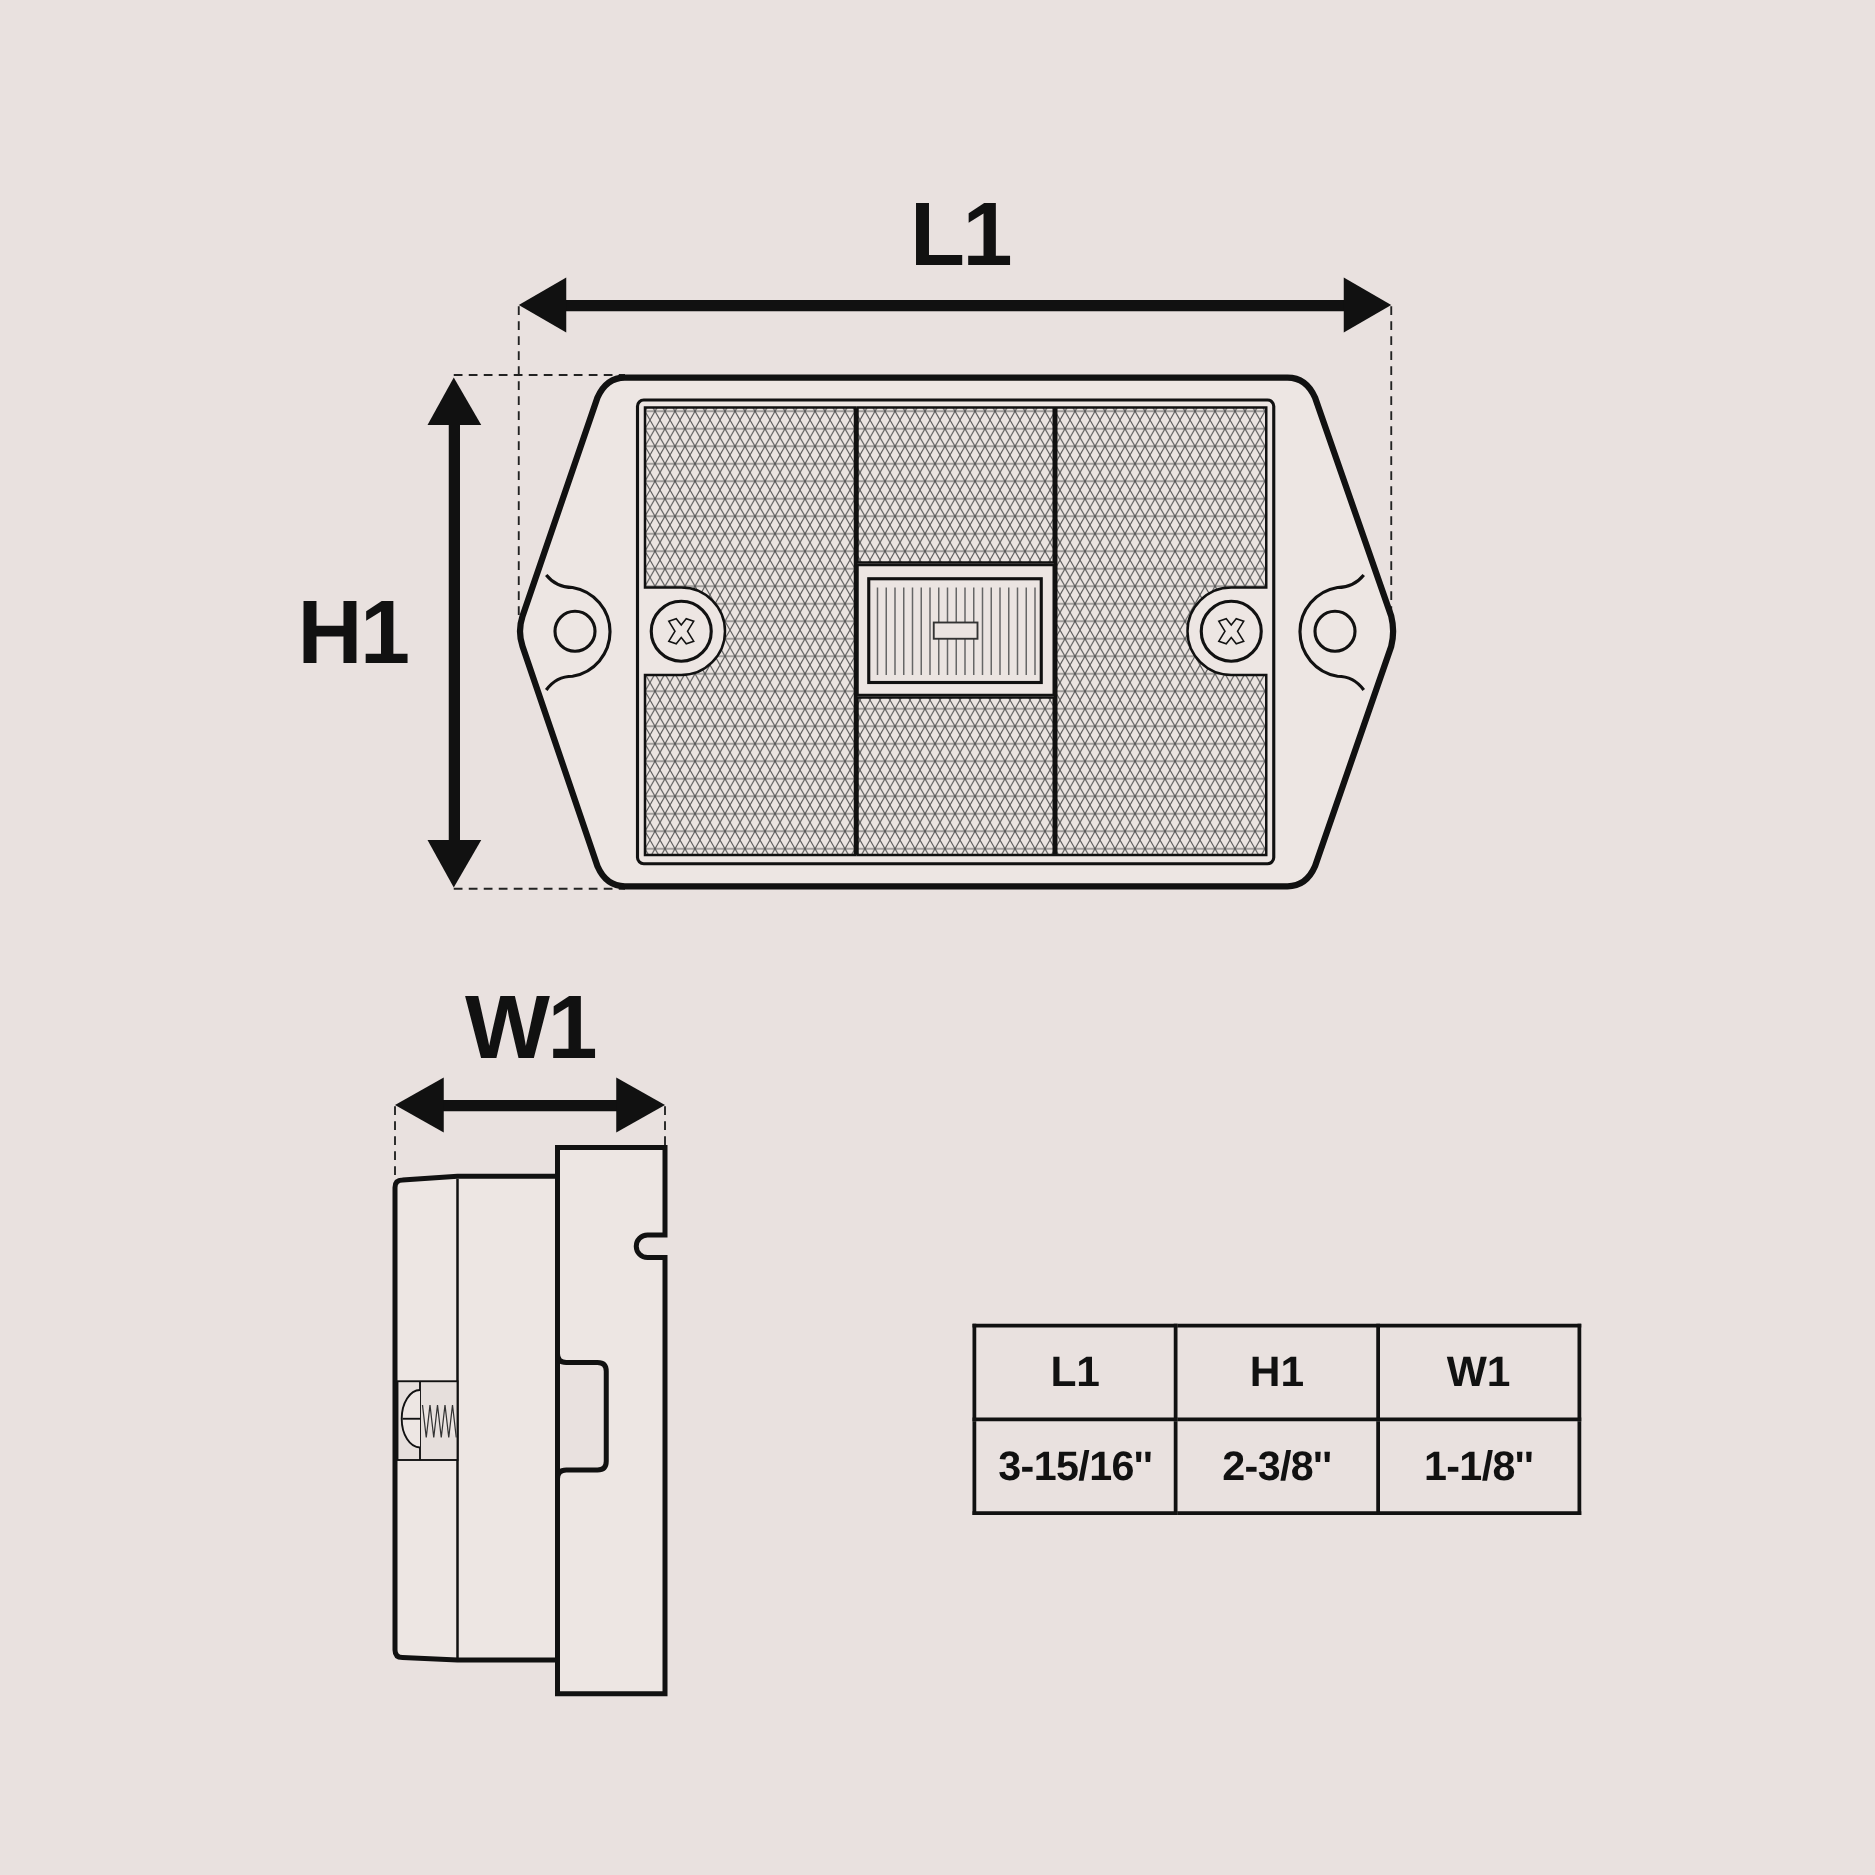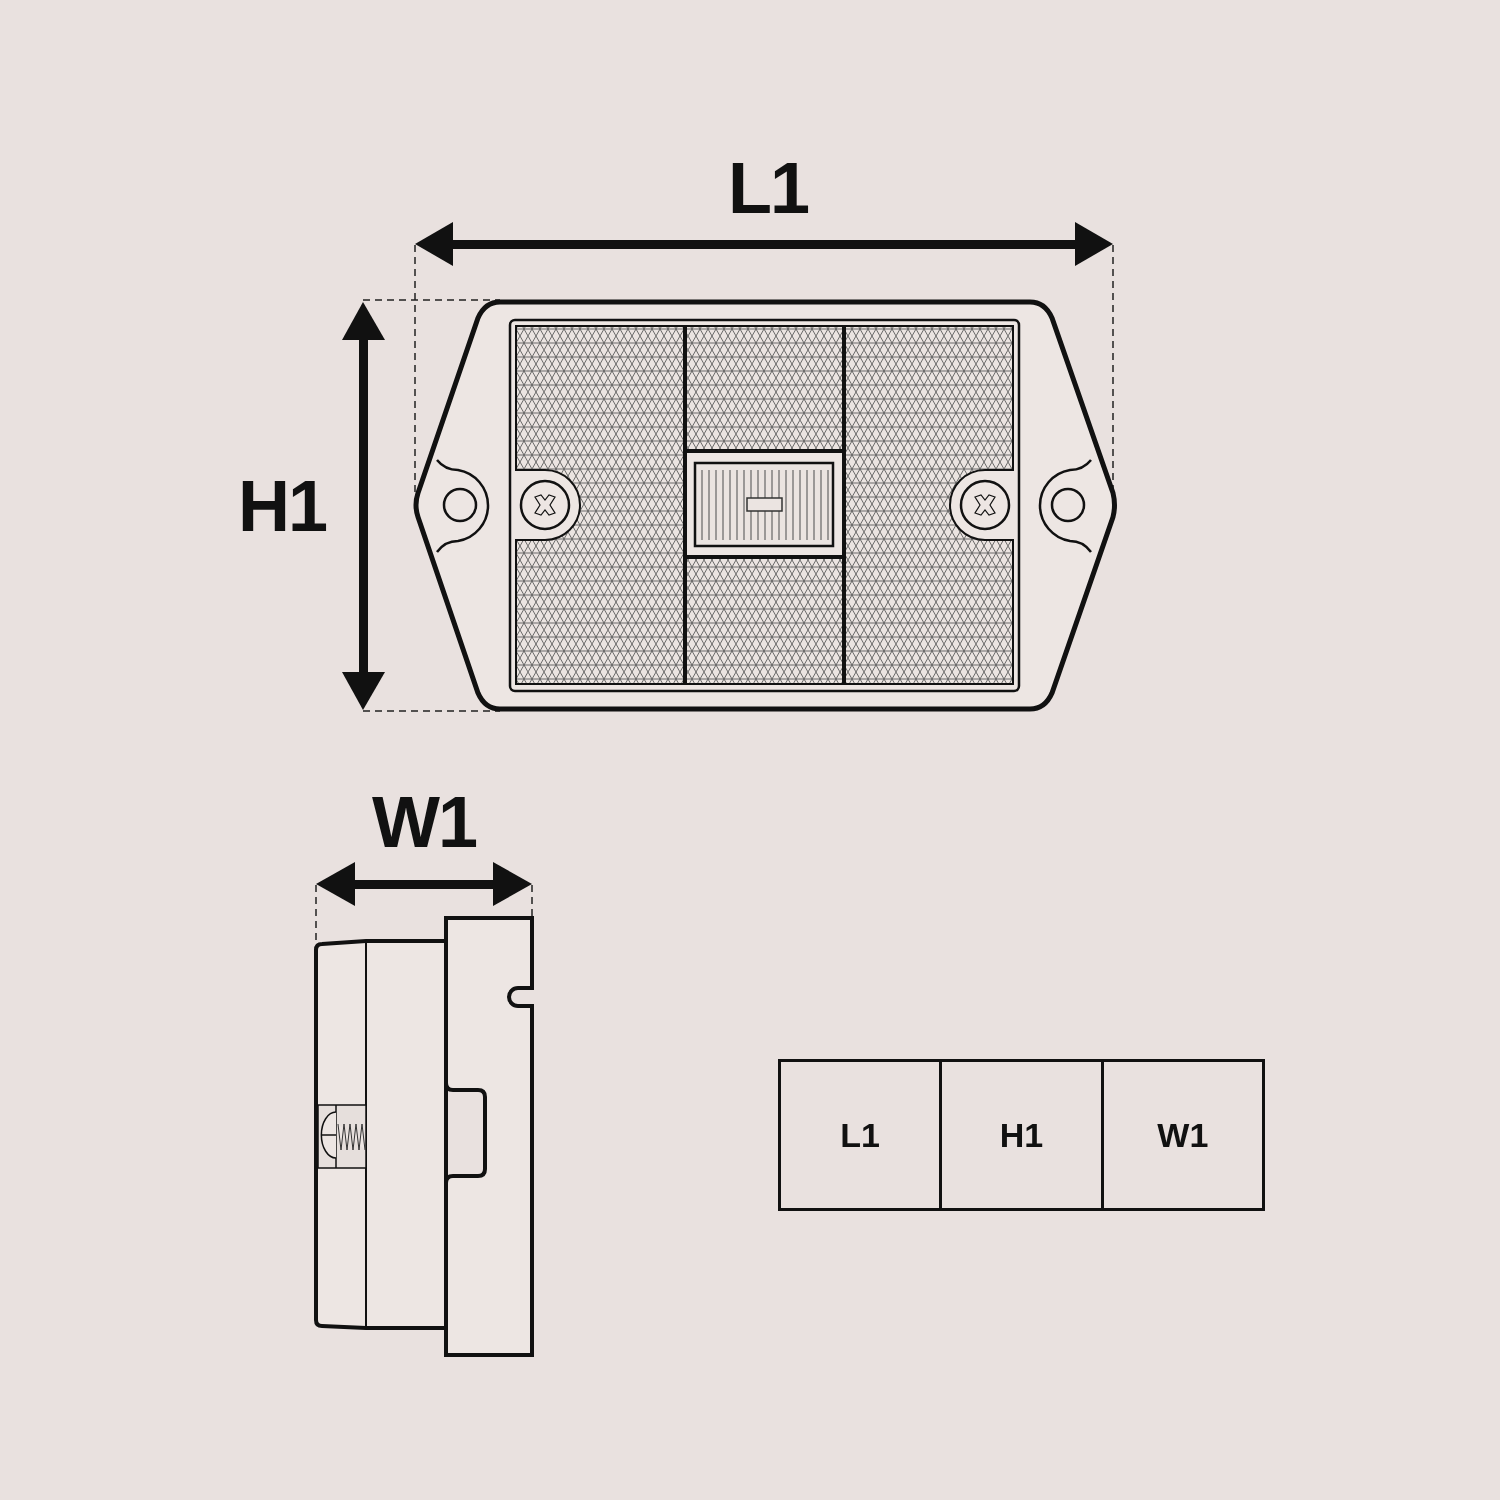--- a/index.html
+++ b/index.html
@@ -165,14 +165,19 @@
 <div class="dim-label" id="label-h1">H1</div>
 <div class="dim-label" id="label-w1">W1</div>
 
 <table class="dims">
   <tbody>
       <tr>
     <th>L1</th>
     <th>H1</th>
     <th>W1</th>
   </tr>
+  <tr>
+    <td>3-15/16''</td>
+    <td>2-3/8''</td>
+    <td>1-1/8''</td>
+  </tr>
 </tbody>
   </table>
 
 </body></html>

